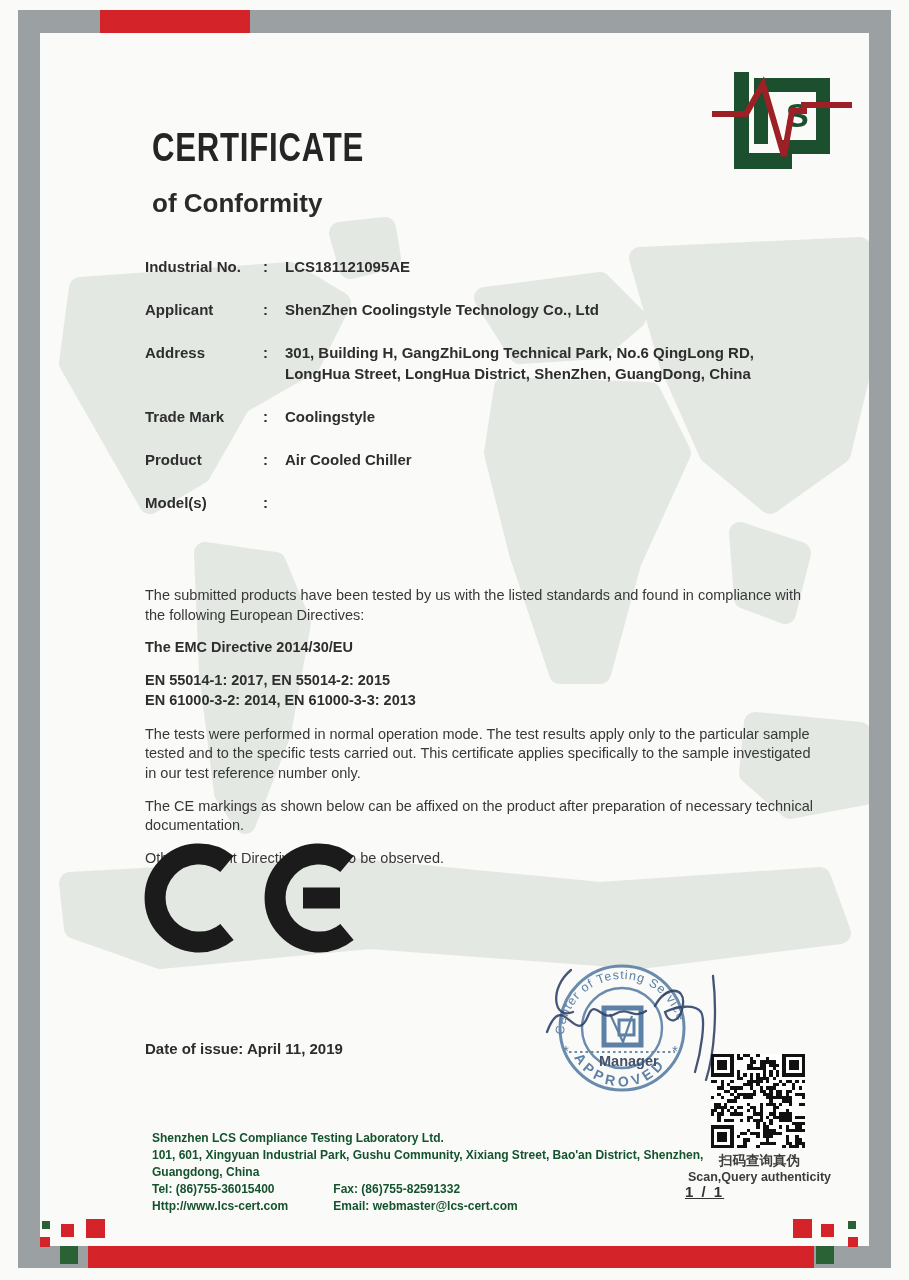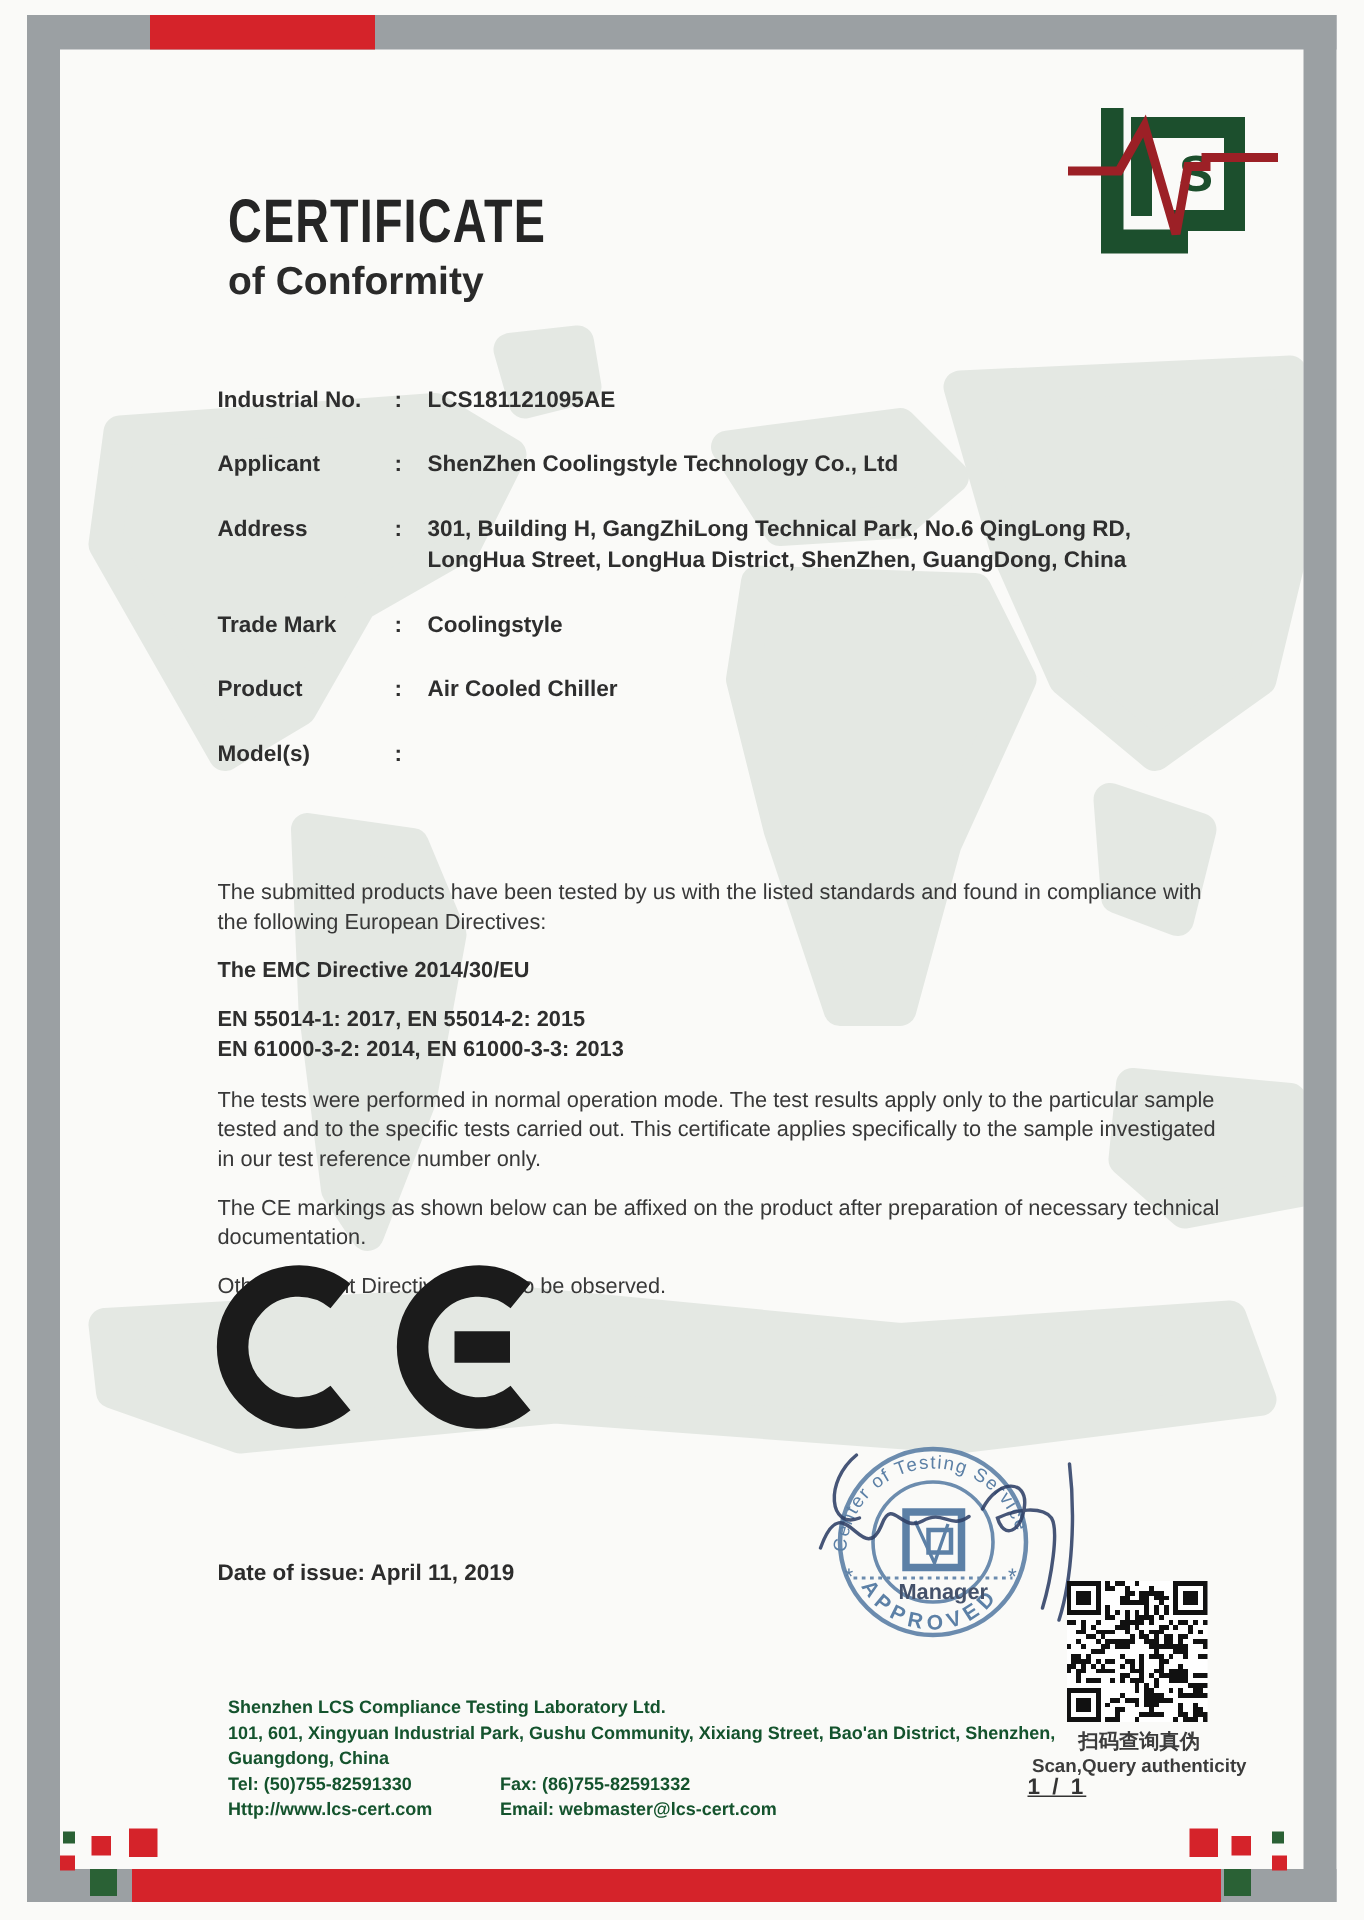--- a/index.html
+++ b/index.html
@@ -20,21 +20,21 @@
   .green{background:#2a6135;}
   .red-top-seg{left:100px;top:10px;width:150px;height:23px;}
   .red-bottom-bar{left:88px;top:1246px;width:726px;height:22px;}
   .sq{position:absolute;}
   
   .page-title{left:152px;top:126px;}
   .page-title h1{
     margin:0;font-size:41px;font-weight:700;color:#252525;letter-spacing:1px;
     transform:scaleX(.76);transform-origin:left top;white-space:nowrap;line-height:1.05;
   }
-  .page-title h2{margin:4px 0 0;font-size:26px;font-weight:700;color:#2a2a2a;line-height:1.1;}
+  .page-title h2{margin:20px 0 0;font-size:26px;font-weight:700;color:#2a2a2a;line-height:1.1;}
   .fields{left:145px;top:256px;width:676px;font-size:15px;font-weight:700;color:#2e2e2e;}
   .frow{display:grid;grid-template-columns:118px 22px 1fr;line-height:21px;margin-bottom:22px;}
   .frow .val{width:500px;}
   .paras{left:145px;top:574px;width:676px;font-size:14.5px;line-height:1.36;color:#383838;}
   .paras p{margin:12px 0 13px;}
   .paras p.b{font-weight:700;color:#2e2e2e;}
   .ce-wrap{left:137px;top:842px;}
   .date-line{left:145px;top:1040px;font-size:15px;font-weight:700;color:#2c2c2c;}
   .stamp-wrap{left:533px;top:948px;width:205px;height:175px;}
   .qr-wrap{left:711px;top:1054px;width:94px;height:94px;}
@@ -490,21 +490,21 @@
 </div>
 <div class="abs qr-caption">
   <div class="zh">扫码查询真伪</div>
   <div class="en">Scan,Query authenticity</div>
 </div>
 
 <div class="abs footer">
   <div>Shenzhen LCS Compliance Testing Laboratory Ltd.</div>
   <div>101, 601, Xingyuan Industrial Park, Gushu Community, Xixiang Street, Bao'an District, Shenzhen, Guangdong, China</div>
   <div class="cols">
-    <span class="c1">Tel: (50)755-82591330</span>
+    <span class="c1">Tel: (86)755-36015400</span>
     <span>Fax: (86)755-82591332</span>
   </div>
   <div class="cols">
     <span class="c1">Http://www.lcs-cert.com</span>
     <span>Email: webmaster@lcs-cert.com</span>
   </div>
 </div>
 
 <div class="abs page-num">1 / 1</div>
 

